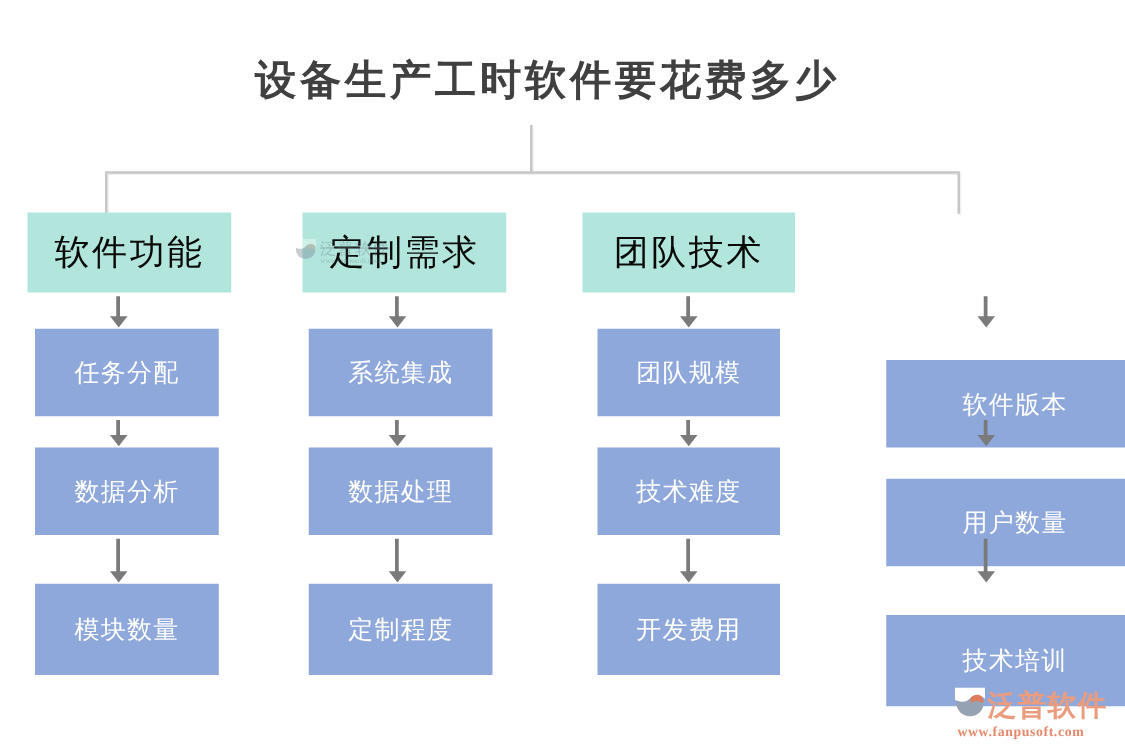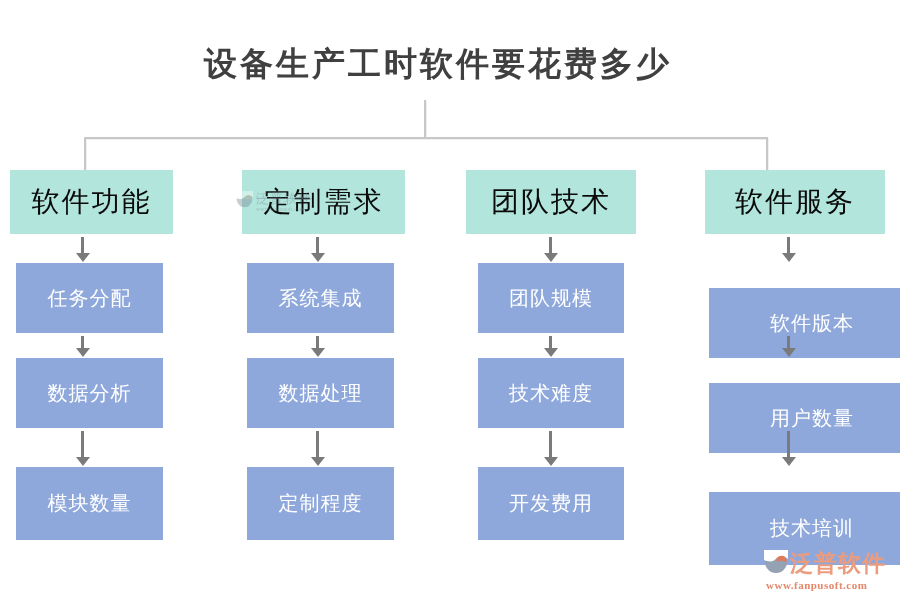--- a/index.html
+++ b/index.html
@@ -27,21 +27,21 @@
 
   
   .connector { position: absolute; background: #C7C7C7; box-shadow: 1px 1px 0 rgba(0,0,0,0.06); }
   .conn-stem  { left: 424px; top: 100px; width: 2px;  height: 38px; }
   .conn-h     { left: 84px;  top: 137px; width: 684px; height: 2px; }
   .conn-left  { left: 84px;  top: 139px; width: 2px;  height: 32px; }
   .conn-right { left: 766px; top: 139px; width: 2px;  height: 32px; }
 
   
   .col { position: absolute; top: 170px; height: 371px; }
-  .c1 { left: 10px;  width: 163px; }
+  .c1 { left: 22px;  width: 163px; }
   .c2 { left: 242px; width: 163px; }
   .c3 { left: 466px; width: 170px; }
   .c4 { left: 705px; width: 180px; }
 
   .hdr {
     position: absolute; top: 0; left: 0; right: 0; height: 64px;
     background: #B2E6DC;
     display: flex; align-items: center; justify-content: center;
     font-size: 28px; letter-spacing: 2px; color: #0a0a0a;
   }
@@ -167,21 +167,20 @@
       </div>
     <div class="box r2">技术难度</div>
     <div class="arrow a2">
         <span class="stem"></span>
         <span class="head"></span>
       </div>
     <div class="box r3">开发费用</div>
   </div>
 
   <div class="col c4">
-    <div class="hdr">软件服务</div>
     <div class="arrow a0">
         <span class="stem"></span>
         <span class="head"></span>
       </div>
     <div class="box r1">软件版本</div>
     <div class="arrow a1">
         <span class="stem"></span>
         <span class="head"></span>
       </div>
     <div class="box r2">用户数量</div>

